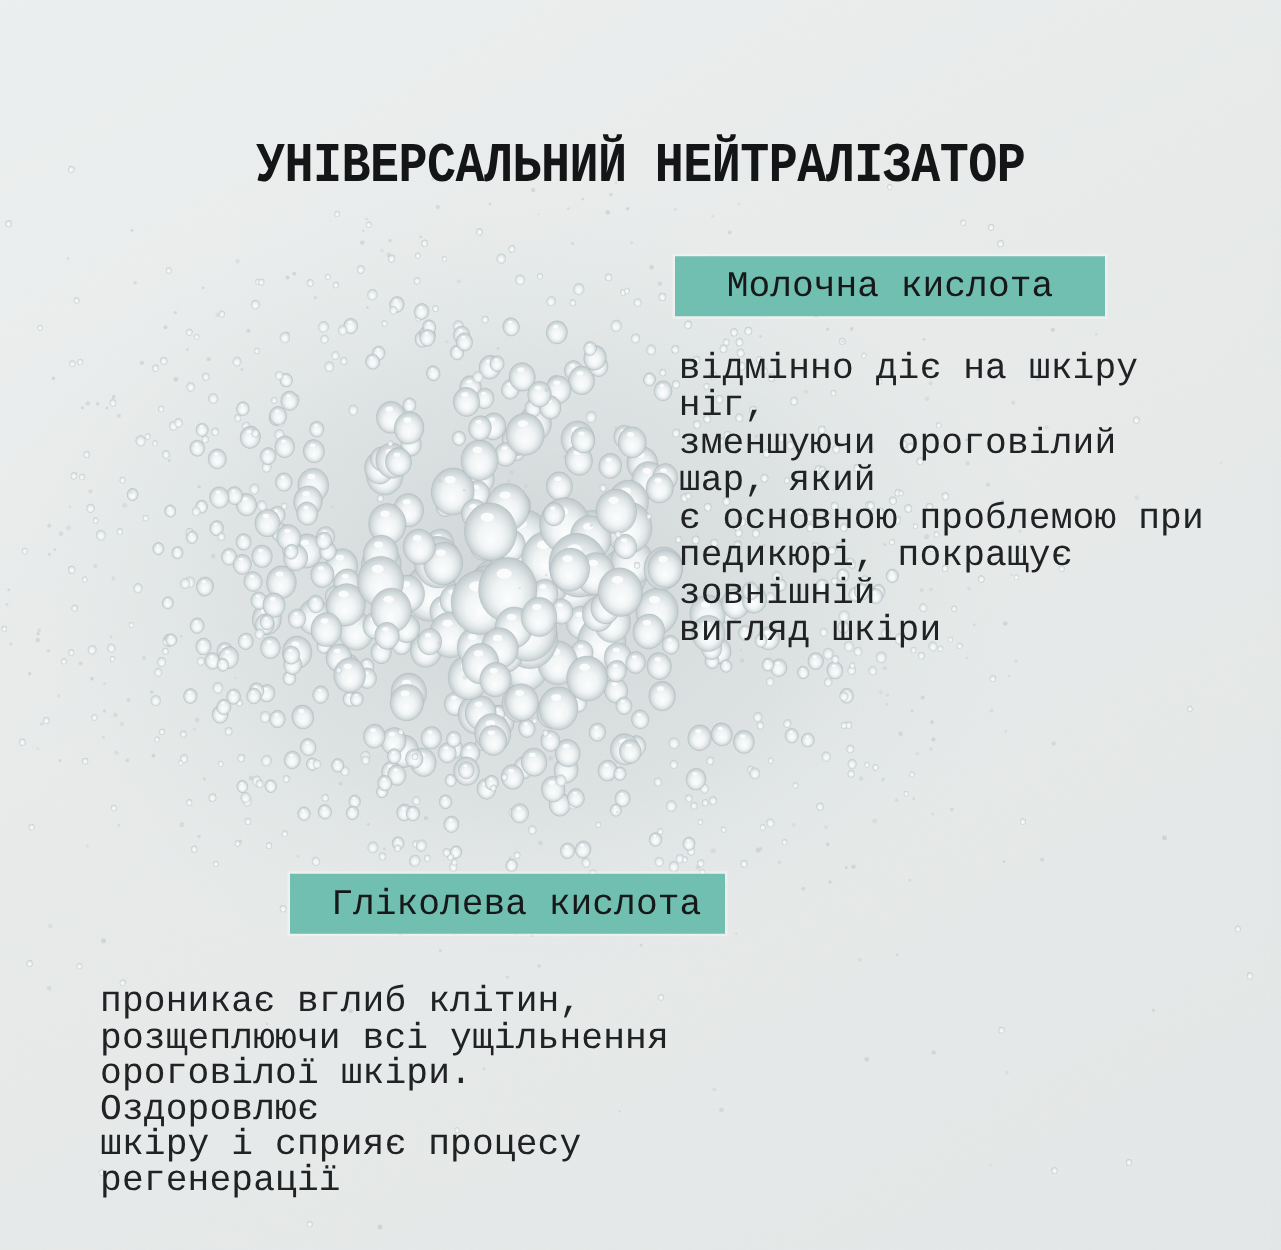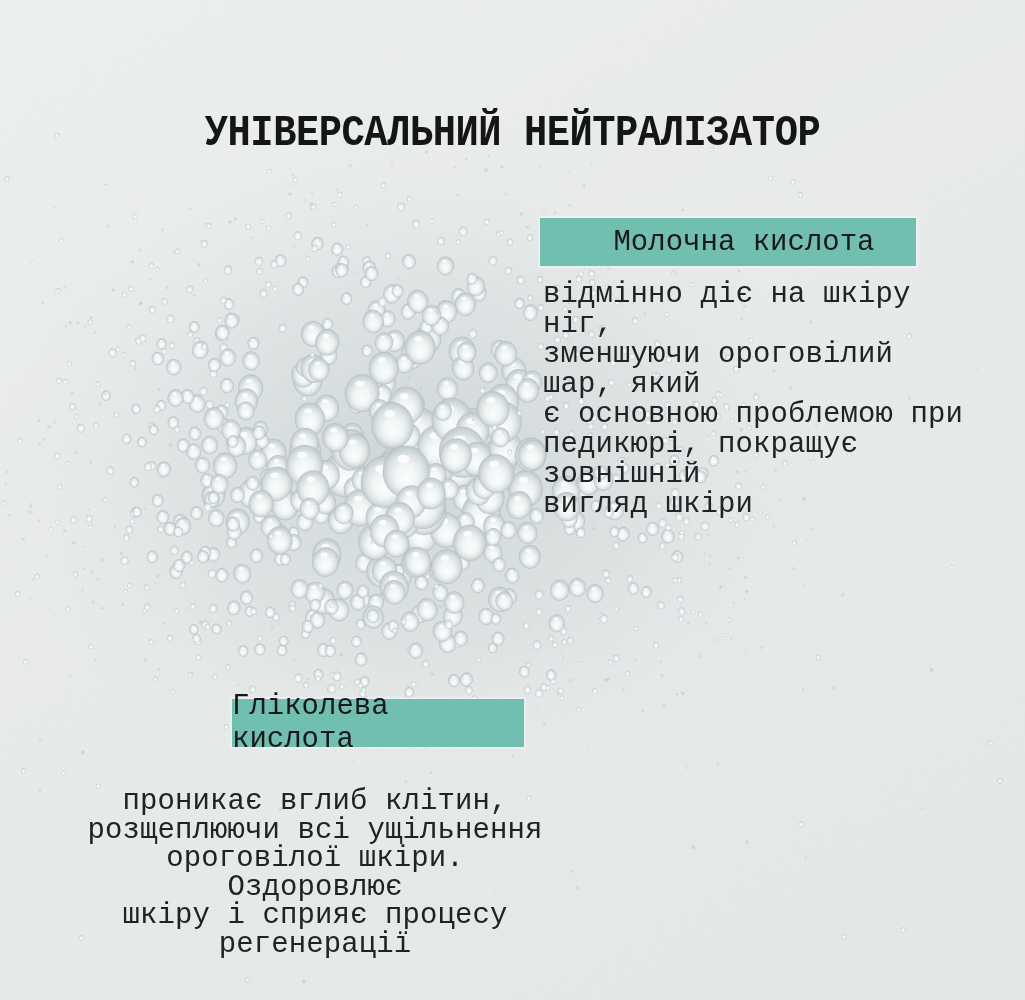--- a/index.html
+++ b/index.html
@@ -12,27 +12,27 @@
   .title{
     position:absolute;top:81px;left:0;width:1025px;text-align:center;
     font-size:45px;font-weight:700;letter-spacing:-0.5px;color:#141516;
     transform:scaleX(0.86);transform-origin:50% 50%;white-space:nowrap;line-height:1;
   }
   .badge{
     position:absolute;height:48px;background:#71bfb0;color:#17181a;
     font-size:29px;font-weight:400;display:flex;align-items:center;justify-content:center;
     box-shadow:0 0 0 2px rgba(255,255,255,0.35);
   }
-  .badge--lactic{left:540px;top:218px;width:344px;padding-left:32px;}
-  .badge--glycolic{left:232px;top:699px;width:292px;}
+  .badge--lactic{left:540px;top:205px;width:344px;}
+  .badge--glycolic{left:232px;top:699px;width:334px;padding-left:14px;}
   .desc{
     position:absolute;font-size:29px;color:#202224;white-space:pre-line;letter-spacing:0.1px;
   }
   .desc--lactic{left:543px;top:280px;width:430px;line-height:30px;text-align:left;}
-  .desc--glycolic{right:475px;top:788px;width:470px;line-height:28.5px;text-align:center;}
+  .desc--glycolic{right:475px;top:788px;width:470px;line-height:28.5px;text-align:left;}
 </style>
 </head>
 <body>
 
 <div class="canvas">
 
   <svg class="bg" viewBox="0 0 1025 1000" aria-hidden="true">
     <defs>
       <radialGradient id="gShade" cx="50%" cy="50%" r="50%">
         <stop offset="0%" stop-color="rgba(183,193,196,0.50)"></stop>

